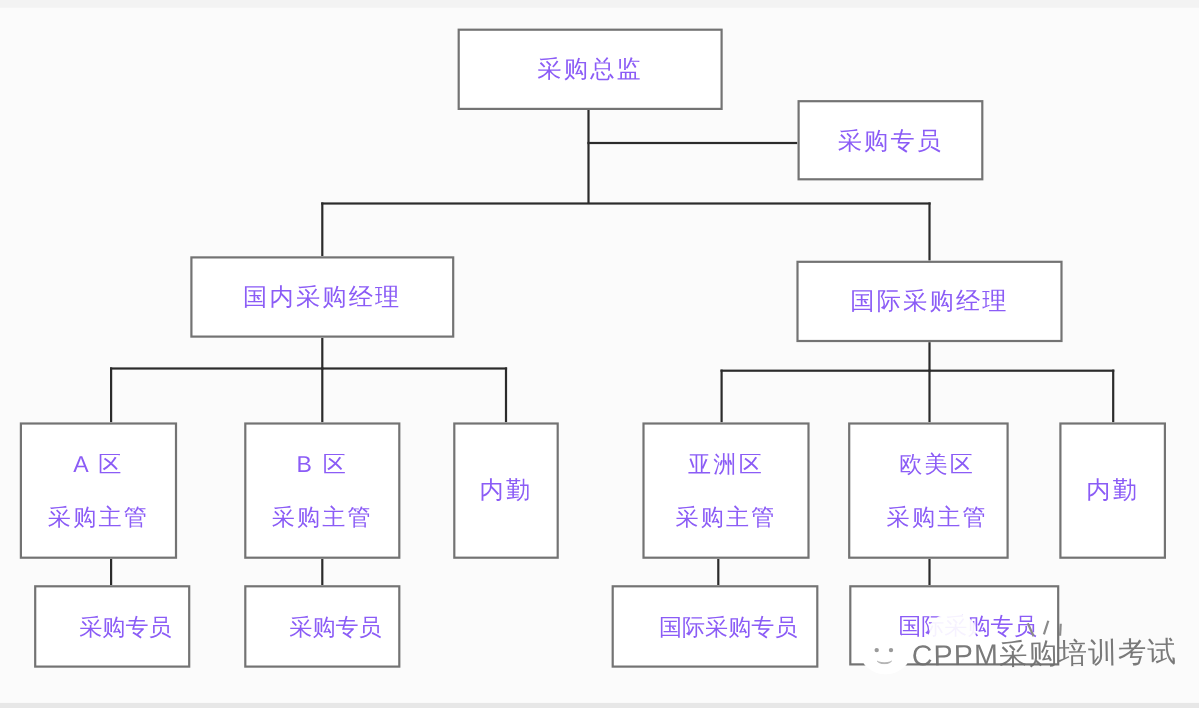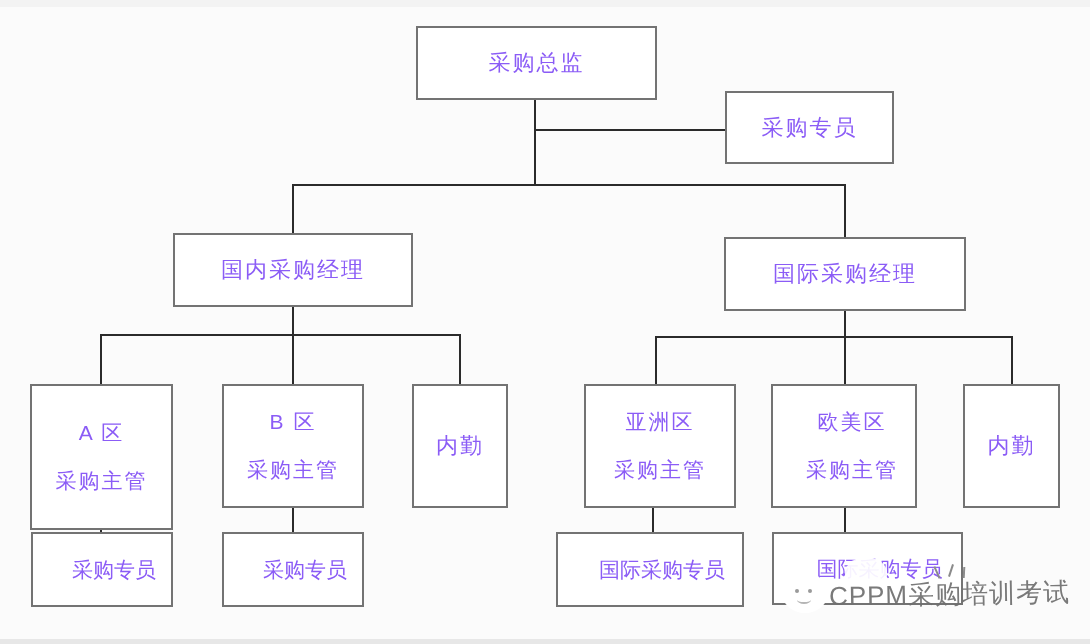--- a/index.html
+++ b/index.html
@@ -98,21 +98,21 @@
     <span>采购专员</span>
   </div>
 
   <div class="node single" style="left:724px;top:237px;width:242px;height:74px;">
     <span>国际采购经理</span>
   </div>
   <div class="node single" style="left:173px;top:233px;width:240px;height:74px;">
     <span>国内采购经理</span>
   </div>
 
-  <div class="node two-line" style="left:30px;top:384px;width:143px;height:146px;">
+  <div class="node two-line" style="left:18px;top:384px;width:143px;height:124px;">
     <span>A 区</span>
     <span>采购主管</span>
   </div>
   <div class="node two-line" style="left:222px;top:384px;width:142px;height:124px;">
     <span>B 区</span>
     <span>采购主管</span>
   </div>
   <div class="node single" style="left:412px;top:384px;width:96px;height:124px;">
     <span>内勤</span>
   </div>

